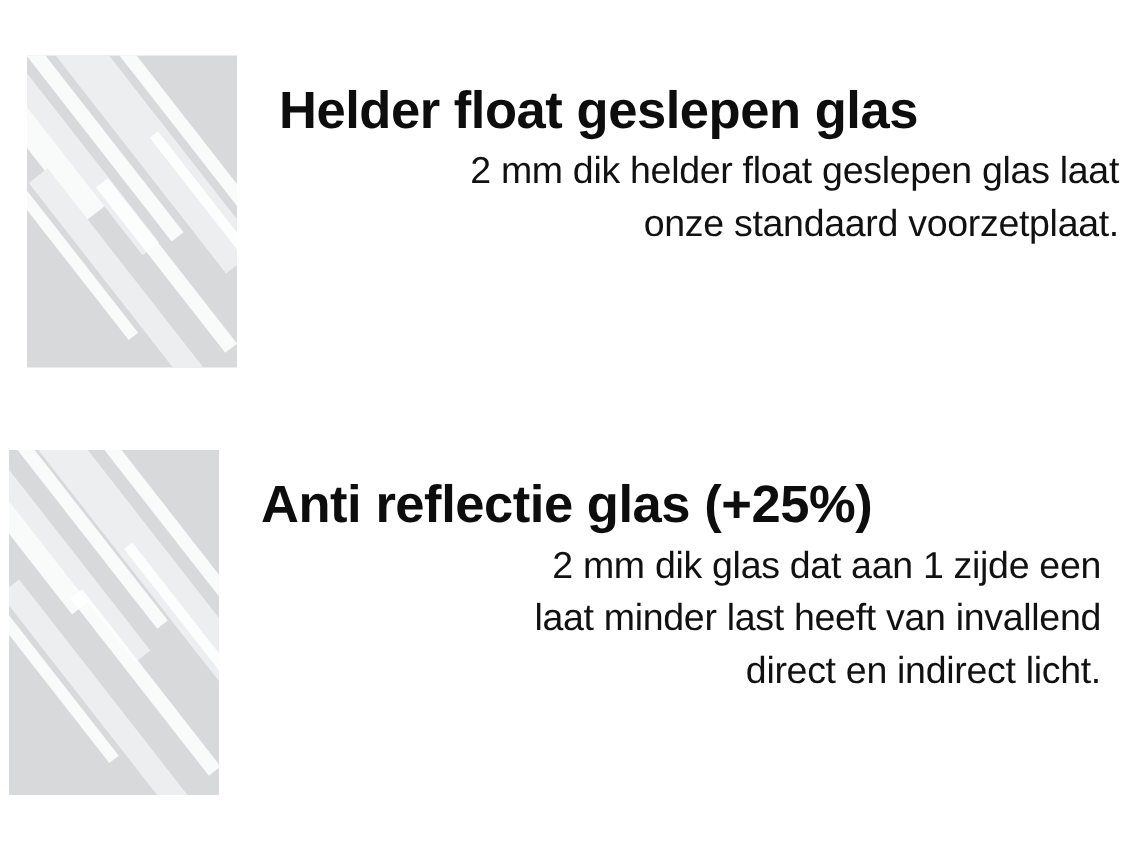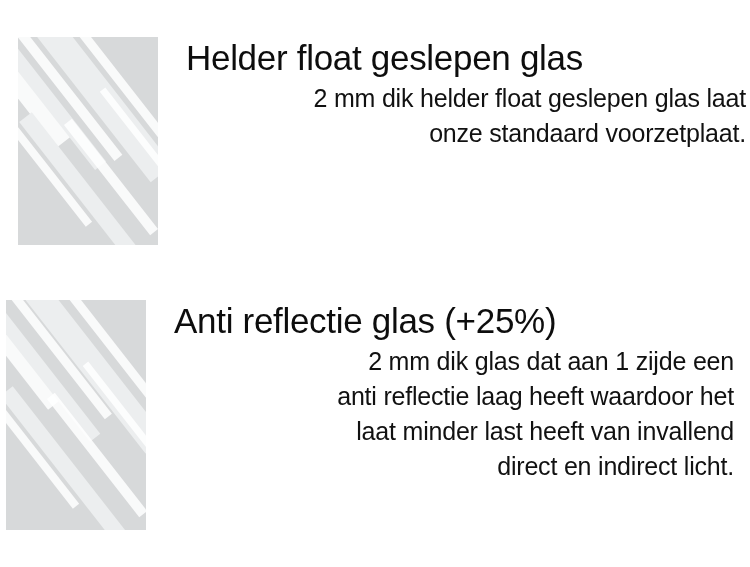--- a/index.html
+++ b/index.html
@@ -55,23 +55,23 @@
     background: #eceeef;
     opacity: 1;
   }
   .text-block {
     margin-left: 28px;
     width: 560px;
   }
   .heading {
     font-size: 35px;
     line-height: 42px;
-    font-weight: normal;
+    font-weight: bold;
     letter-spacing: -0.3px;
-    margin: 0 0 2px 0;
+    margin: 16px 0 2px 0;
     color: #0d0d0d;
   }
   .body-line {
     font-size: 25px;
     line-height: 35px;
     color: #111111;
     letter-spacing: -0.2px;
     white-space: pre;
     text-align: right;
   }
@@ -108,19 +108,18 @@
       <div class="streak soft" style="left:66px; top:-60px; width:26px; height:230px;"></div>
       <div class="streak" style="left:100px; top:-30px; width:9px; height:150px;"></div>
       <div class="streak" style="left:26px; top:90px; width:8px; height:130px;"></div>
       <div class="streak soft" style="left:54px; top:70px; width:16px; height:200px;"></div>
       <div class="streak" style="left:86px; top:80px; width:10px; height:150px;"></div>
       <div class="streak" style="left:116px; top:50px; width:7px; height:130px;"></div>
     </div>
     <div class="text-block">
       <h2 class="heading">Anti reflectie glas (+25%)</h2>
       <div class="body-line">2 mm dik glas dat aan 1 zijde een</div>
-      <div class="body-line">anti reflectie laag heeft waardoor het</div>
       <div class="body-line">laat minder last heeft van invallend</div>
       <div class="body-line">direct en indirect licht.</div>
     </div>
   </div>
 
 </div>
 
 </body></html>

